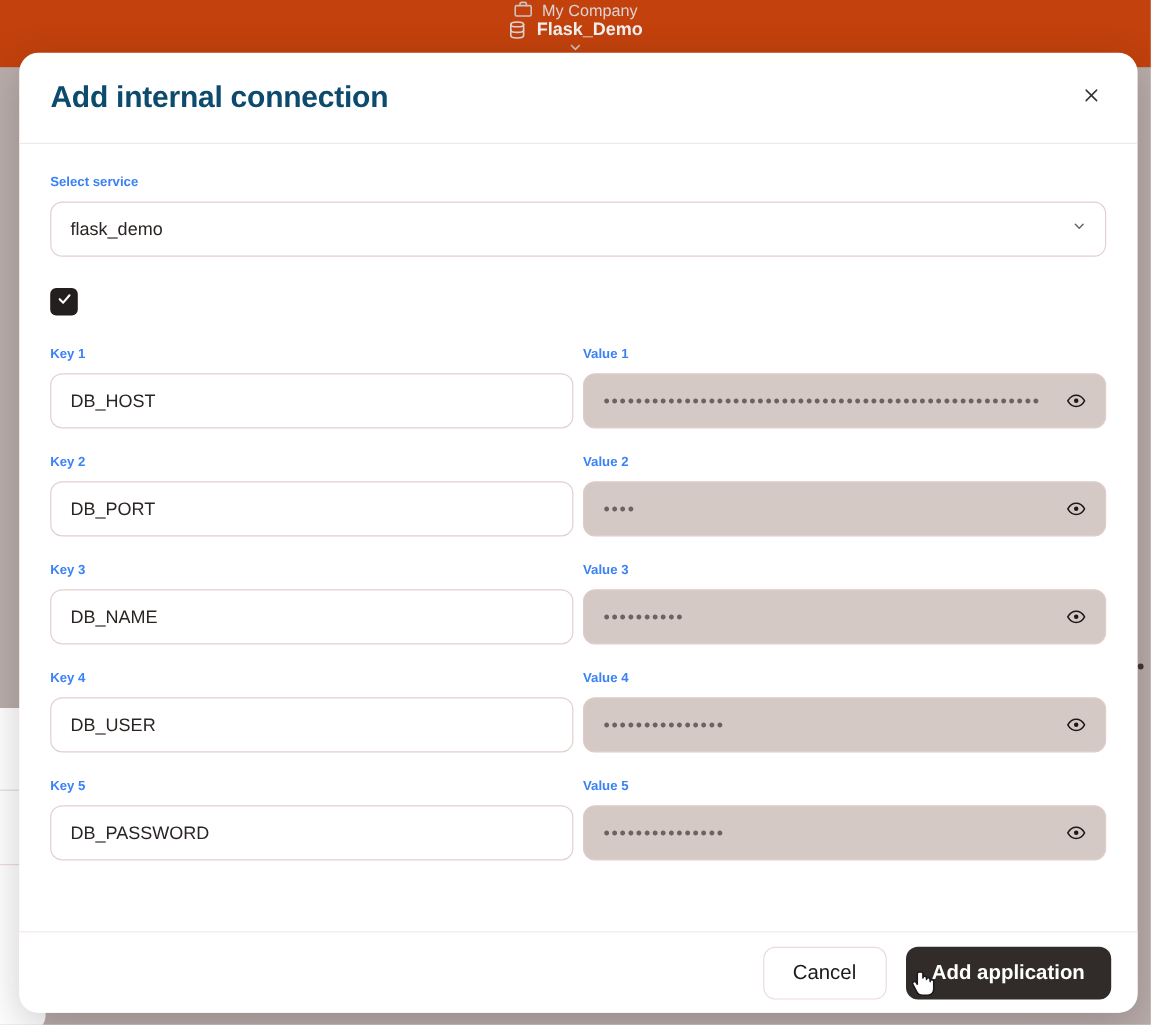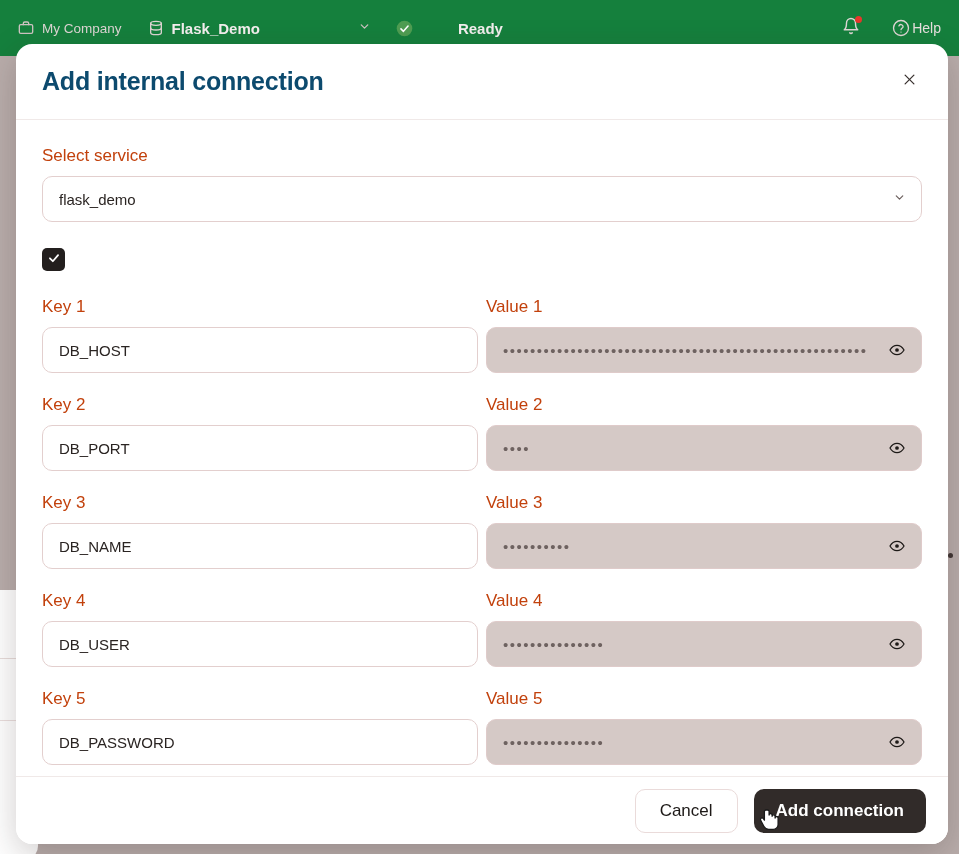--- a/index.html
+++ b/index.html
@@ -15,25 +15,26 @@
     background: #b9adab;
     position: relative;
   }
 
   
   .app-bar {
     position: absolute;
     top: 0; left: 0;
     width: 959px;
     height: 56px;
-    background: #15803d;
+    background: #c2410c;
     display: flex;
     align-items: center;
     padding: 0 18px;
     z-index: 1;
+    flex-direction: column;
   }
   .bar-item {
     display: flex;
     align-items: center;
     gap: 8px;
     color: #ddd5d3;
     font-size: 13.5px;
   }
   .bar-item.strong { color: #f3efee; font-weight: 700; font-size: 15px; }
   .bar-icon { display: inline-flex; align-items: center; justify-content: center; }
@@ -122,23 +123,23 @@
     overflow-y: auto;
     padding: 26px 26px 18px 26px;
     position: relative;
   }
   
   .modal-body::-webkit-scrollbar { width: 12px; }
   .modal-body::-webkit-scrollbar-track { background: #fbf9f9; }
   .modal-body::-webkit-scrollbar-thumb { background: #c0bcbb; border-radius: 8px; border: 3px solid #fbf9f9; }
 
   .field-label {
-    font-size: 17px;
-    font-weight: 400;
-    color: #c2410c;
+    font-size: 11px;
+    font-weight: 700;
+    color: #3b82f6;
     margin-bottom: 10px;
     display: block;
   }
 
   .select-wrap { position: relative; margin-bottom: 26px; }
   .select-box {
     width: 100%;
     height: 46px;
     border: 1px solid #e3cfce;
     border-radius: 10px;
@@ -505,21 +506,21 @@
           </span>
         </div>
       </div>
     </div>
 
     <div style="height:40px"></div>
   </div>
 
   <div class="modal-footer">
     <button class="btn btn-secondary">Cancel</button>
-    <button class="btn btn-primary">Add connection</button>
+    <button class="btn btn-primary">Add application</button>
   </div>
 </div>
 
 <div class="cursor">
   <svg width="22" height="26" viewBox="0 0 22 26">
     <path d="M6 2c-.9 0-1.6.7-1.6 1.6v8.6l-1-1.5c-.5-.8-1.6-1-2.3-.4-.6.5-.8 1.4-.4 2.1l3.3 6.1c.9 1.7 2.7 2.8 4.6 2.8h4.6c2.7 0 4.9-2.2 4.9-4.9V10c0-.8-.7-1.5-1.5-1.5s-1.5.7-1.5 1.5V8.3c0-.8-.7-1.5-1.5-1.5s-1.5.7-1.5 1.5V7c0-.8-.7-1.5-1.5-1.5S9.1 6.2 9.1 7V3.6C9.1 2.7 8.4 2 7.5 2z" fill="#ffffff" stroke="#1a1a1a" stroke-width="1.3" stroke-linejoin="round"></path>
   </svg>
 </div>
 
 </body></html>

